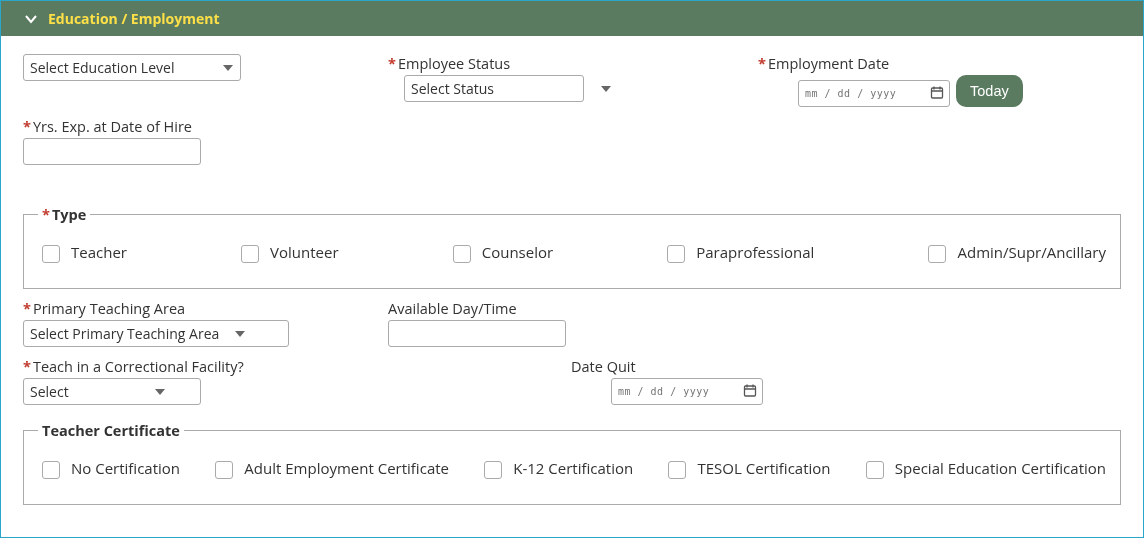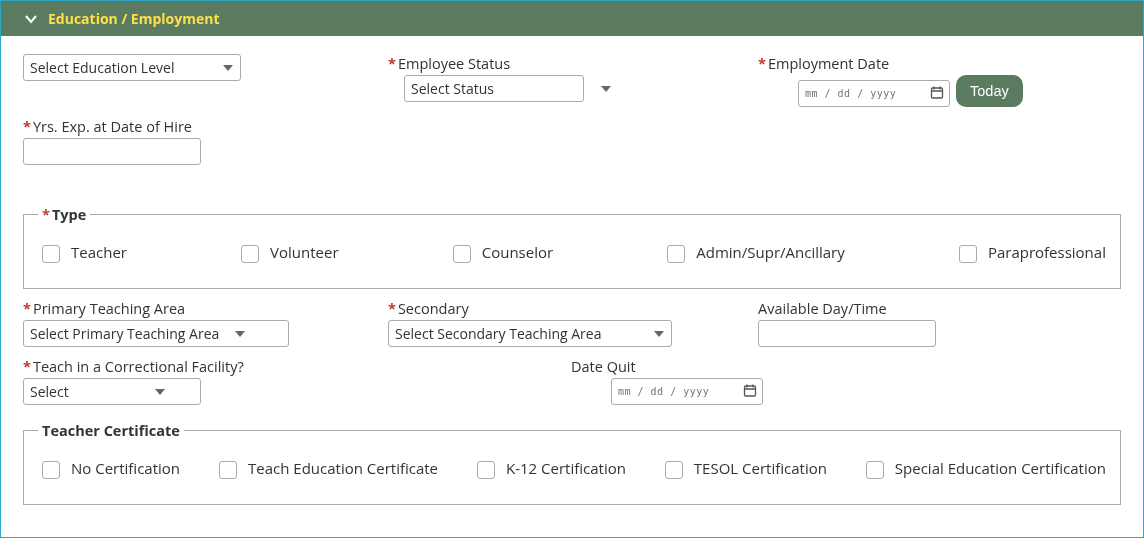--- a/index.html
+++ b/index.html
@@ -201,43 +201,35 @@
         <label class="cb-item">
           <input type="checkbox" style="">
           <span>Volunteer</span>
         </label>
         <label class="cb-item">
           <input type="checkbox" style="">
           <span>Counselor</span>
         </label>
         <label class="cb-item">
           <input type="checkbox" style="">
+          <span>Paraprofessional</span>
+        </label>
+        <label class="cb-item">
+          <input type="checkbox" style="">
           <span>Admin/Supr/Ancillary</span>
-        </label>
-        <label class="cb-item">
-          <input type="checkbox" style="">
-          <span>Paraprofessional</span>
         </label>
       </div>
     </fieldset>
 
     <div class="row" style="margin-top:10px;">
       <div class="field" style="width:365px;">
         <span class="label"><span class="req">*</span><span>Primary Teaching Area</span></span>
         <div class="select-wrap" style="width:230px;">
           <select style="width:266px;">
             <option>Select Primary Teaching Area</option>
-          </select>
-        </div>
-      </div>
-      <div class="field" style="width:370px;">
-        <span class="label"><span class="req">*</span><span>Secondary</span></span>
-        <div class="select-wrap" style="width:284px;">
-          <select style="width:284px;">
-            <option>Select Secondary Teaching Area</option>
           </select>
         </div>
       </div>
       <div class="field">
         <span class="label">Available Day/Time</span>
         <input type="text" style="width: 178px;" value="">
       </div>
     </div>
 
     <div class="row">
@@ -267,21 +259,21 @@
 
     <fieldset class="group" style="margin-top:6px;">
       <legend>Teacher Certificate</legend>
       <div class="cb-row">
         <label class="cb-item">
           <input type="checkbox" style="">
           <span>No Certification</span>
         </label>
         <label class="cb-item">
           <input type="checkbox" style="">
-          <span>Teach Education Certificate</span>
+          <span>Adult Employment Certificate</span>
         </label>
         <label class="cb-item">
           <input type="checkbox" style="">
           <span>K-12 Certification</span>
         </label>
         <label class="cb-item">
           <input type="checkbox" style="">
           <span>TESOL Certification</span>
         </label>
         <label class="cb-item">

